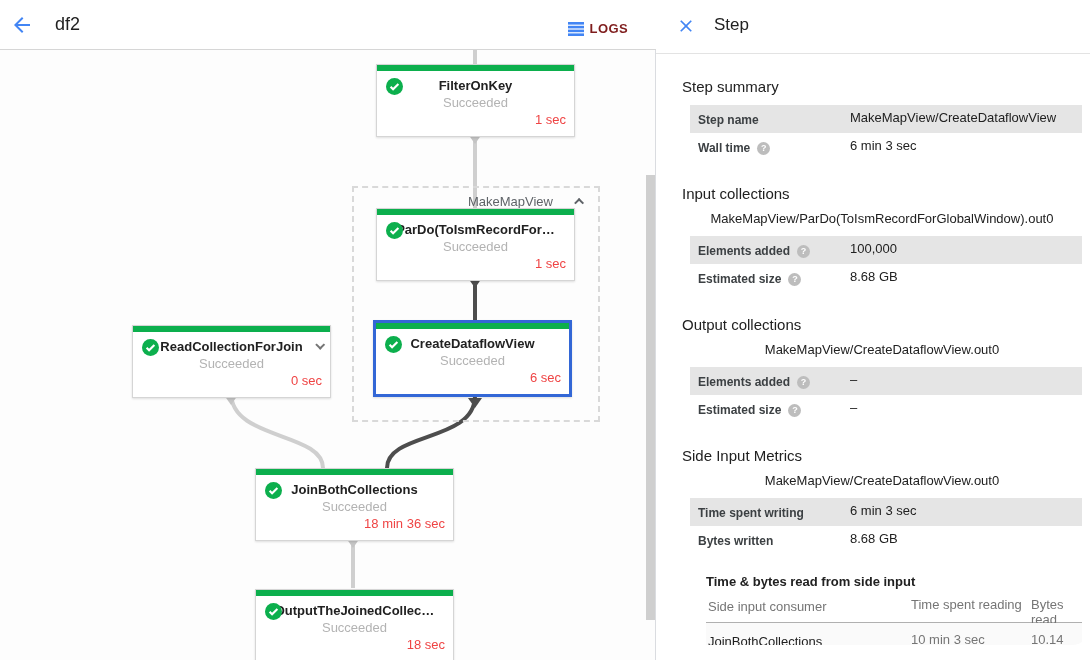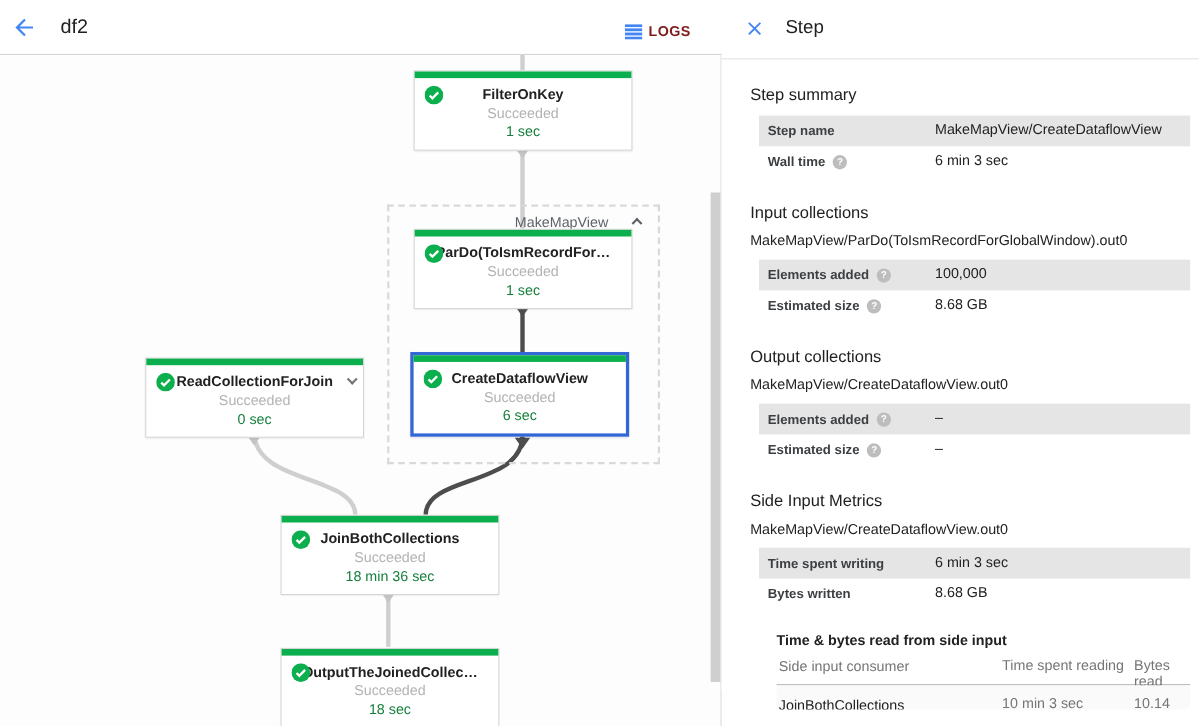--- a/index.html
+++ b/index.html
@@ -26,37 +26,37 @@
   .chev.up   { border-left:2px solid #5f6368; border-top:2px solid #5f6368; transform:rotate(45deg) translateY(2px); }
   .chev.down { border-right:2px solid #757575; border-bottom:2px solid #757575; transform:rotate(45deg) translateY(-1px); }
 
   .node { position:absolute; width:199px; background:#fff; border:1px solid #d5d5d5;
           box-shadow:0 1px 2px rgba(0,0,0,.12); cursor:pointer; }
   .node .bar { height:6px; background:#0caf4d; }
   .node .nbody { position:relative; padding:6px 8px 8px; text-align:center; }
   .node .check { position:absolute; left:9px; top:7px; width:17px; height:17px; }
   .node .ntitle { font-size:13px; font-weight:bold; color:#212121; line-height:17px; white-space:nowrap; }
   .node .nstatus { font-size:13px; color:#b3b3b3; line-height:17px; }
-  .node .ntime { font-size:13px; color:#15803d; line-height:17px; }
+  .node .ntime { font-size:13px; color:#ef4444; line-height:17px;text-align:right; }
   .node.selected { border:3px solid #3367d6; margin:-2px; }
   .node .expand { position:absolute; right:7px; top:10px; }
 
   .vscrollbar { position:absolute; left:646px; top:175px; width:9px; height:445px;
                 background:#cfcfcf; border-radius:0; cursor:pointer; }
   .divider { position:absolute; left:655px; top:50px; width:1px; height:610px; background:#dadce0; }
 
   
   .detail-panel { position:absolute; left:656px; top:0; width:434px; height:645px; background:#fff; overflow:hidden;border-radius:18px; }
   .detail-header { position:relative; height:54px; border-bottom:1px solid #e3e3e3; }
   .close-btn { position:absolute; left:20px; top:16px; width:20px; height:20px; cursor:pointer; }
   .detail-title { position:absolute; left:58px; top:15px; font-size:17px; color:#212121; }
 
   .panel-content { padding:0 8px 0 26px; }
   .sec-heading { font-size:15px; color:#212121; margin-top:24px; }
-  .coll-name { font-size:13px; color:#212121; margin-top:9px; }
+  .coll-name { font-size:13px; color:#212121; margin-top:9px;text-align:center; }
   .mrows { margin-top:10px; margin-left:8px; }
   .mrow { position:relative; padding:5px 8px; min-height:24px; }
   .mrow.alt { background:#e5e5e5; }
   .mlabel { font-size:12px; font-weight:bold; color:#3c4043; }
   .help { display:inline-block; width:13px; height:13px; border-radius:50%; background:#bdbdbd;
           color:#fff; font-size:9px; font-weight:bold; text-align:center; line-height:13px;
           margin-left:7px; vertical-align:1px; cursor:pointer; }
   .mvalue { position:absolute; left:160px; top:5px; font-size:13px; color:#212121; }
 
   .tbl { margin-left:24px; margin-top:20px; }

